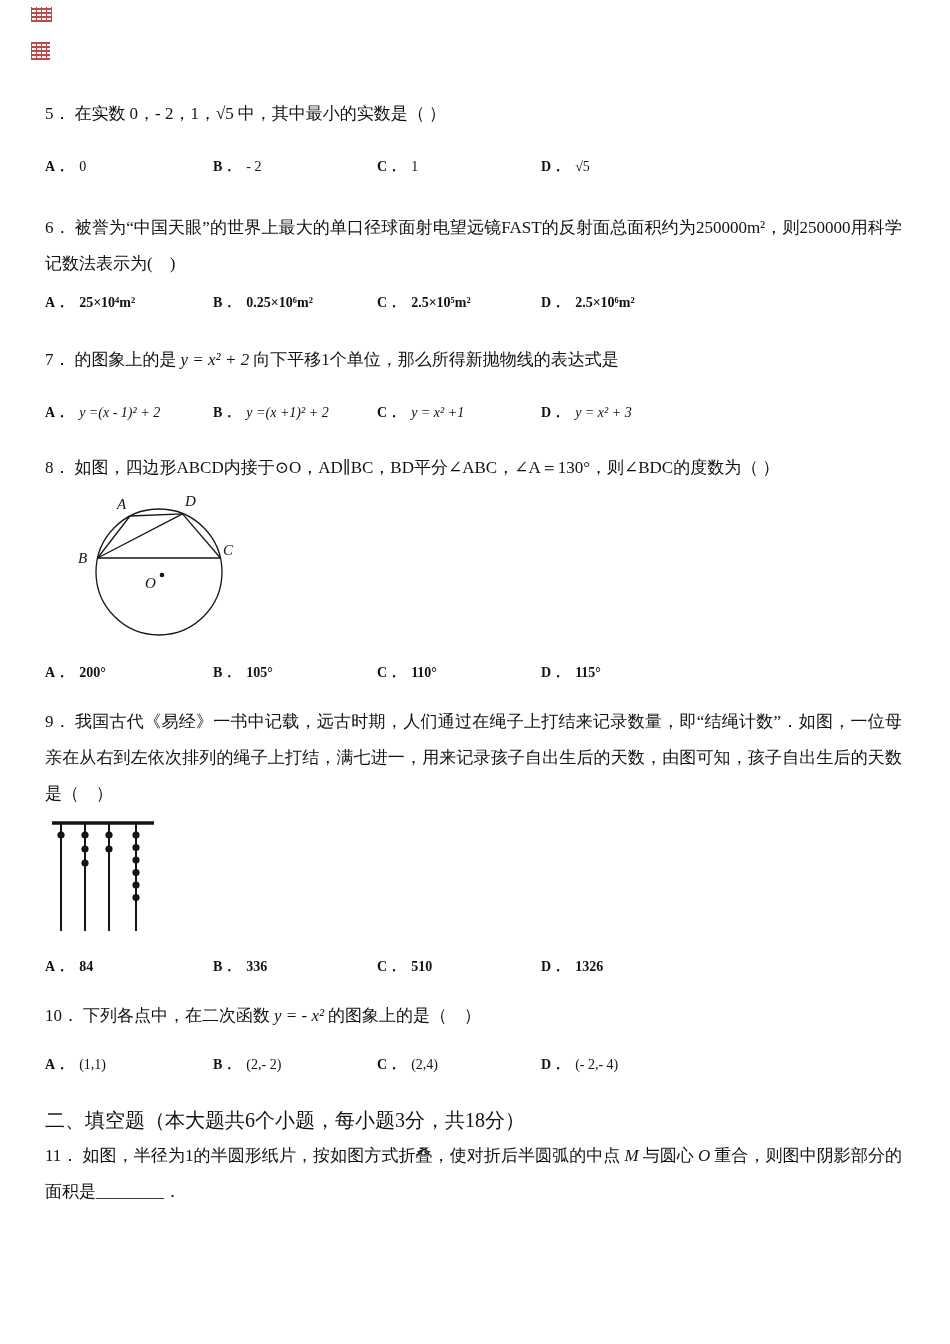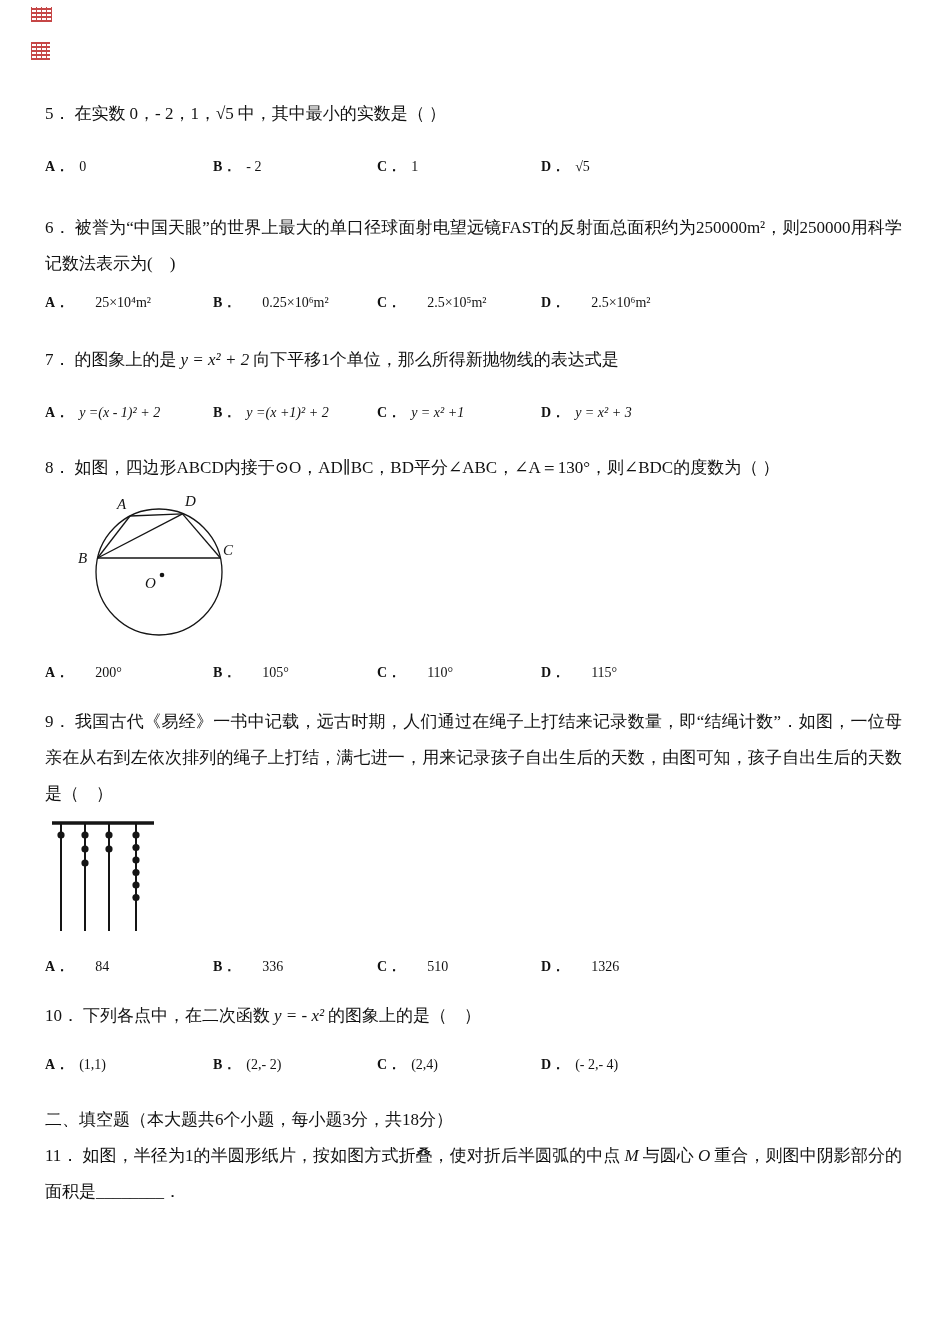--- a/index.html
+++ b/index.html
@@ -14,35 +14,35 @@
   .stamp{position:absolute;left:31px;top:7px;width:21px;height:15px;opacity:.9;
     background:repeating-linear-gradient(0deg,var(--stamp) 0 2px,transparent 2px 4px),
                repeating-linear-gradient(90deg,var(--stamp) 0 1px,transparent 1px 5px);}
   .stamp2{top:42px;height:18px;width:19px;}
   .stem{margin:0;font-size:17px;line-height:36px;text-align:justify;}
   .qnum{margin-right:4px;}
   .math{font-style:italic;margin:0 4px;font-family:Liberation Serif, serif;}
   .options{display:grid;grid-template-columns:168px 164px 164px 1fr;font-size:14px;line-height:26px;align-items:baseline;}
   .opt{white-space:nowrap;}
   .olabel{font-weight:700;margin-right:10px;}
-  .val-bold{font-weight:400;margin-left:16px;}
+  .val-bold{font-weight:700;}
   .val-math{font-style:italic;margin-top:11px;}
   .val-num{font-style:normal;}
   .fig{margin:6px 0 0 6px;}
   svg text{font-family:"Liberation Serif","DejaVu Serif",serif;font-style:italic;font-size:15px;fill:#121212;}
   .stroke{fill:none;stroke:#151515;stroke-width:1.3;}
   .rope{stroke:#151515;stroke-width:2;}
   .ropebar{stroke:#151515;stroke-width:3.5;}
   #q5 .options{margin-top:22px;}
   #q6{margin-top:30px;}  #q6 .options{margin-top:8px;}
   #q7{margin-top:26px;}  #q7 .options{margin-top:22px;}
   #q8{margin-top:24px;}  #q8 .options{margin-top:16px;}
   #q9{margin-top:18px;}  #q9 .options{margin-top:14px;}
   #q10{margin-top:18px;} #q10 .options{margin-top:18px;}
-  #section2-header{margin:24px 0 0 0;font-size:17px;line-height:36px;}
+  #section2-header{margin:24px 0 0 0;font-size:20px;line-height:36px;}
   #q11{margin-top:0;}
 </style>
 </head>
 <body style="--stamp: #c03333;">
 
 <div class="stamp"></div>
 <div class="stamp stamp2"></div>
 
 <div class="content">
 

